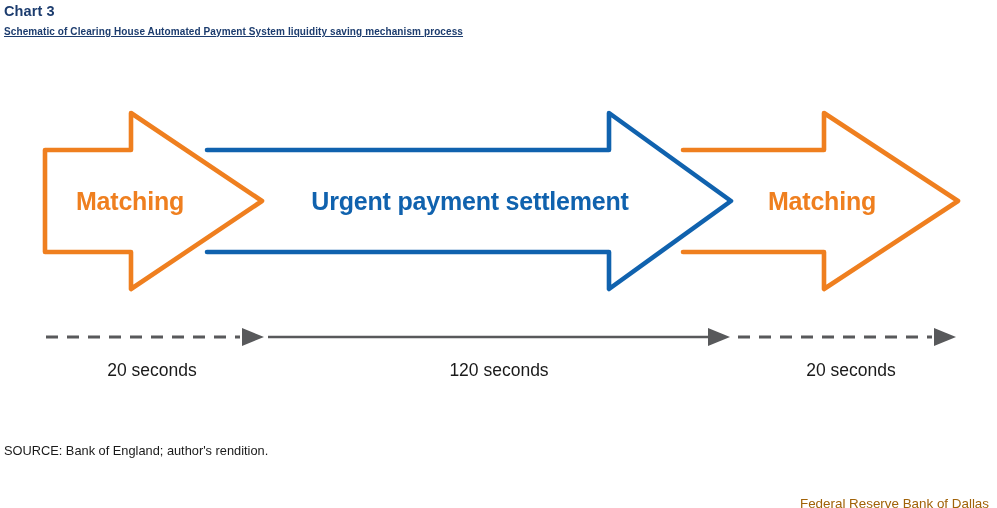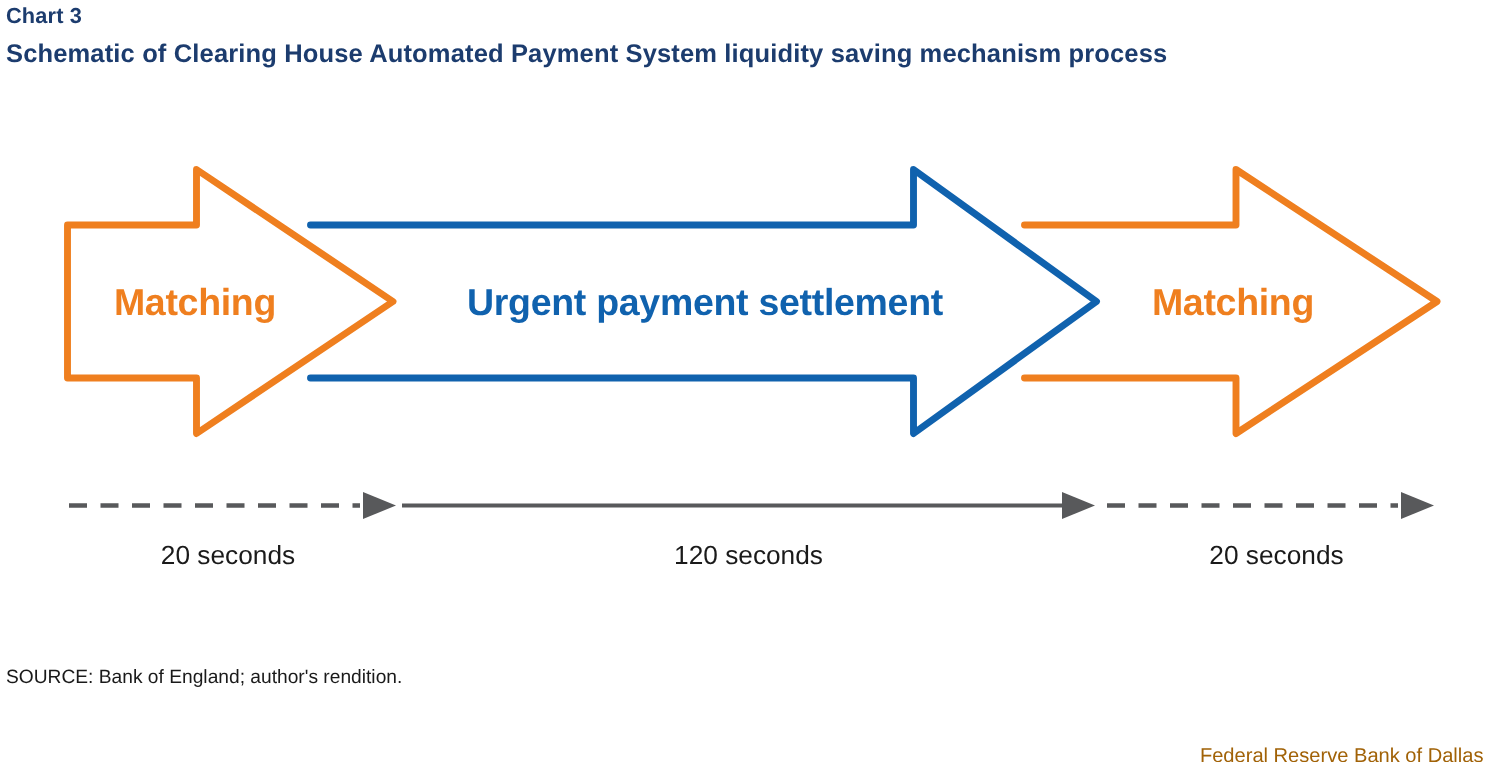--- a/index.html
+++ b/index.html
@@ -27,21 +27,22 @@
     color: #1c3c6e;
     letter-spacing: 0.1px;
     white-space: nowrap;
   }
   #chart-label {
     top: 3px;
     font-size: 14.5px;
   }
   #chart-title {
     top: 26px;
-    font-size: 17px;
+    font-size: 10px;
+    text-decoration: underline;
   }
   #diagram-svg {
     position: absolute;
     left: 0;
     top: 60px;
     width: 997px;
     height: 340px;
   }
   .src-note {
     position: absolute;

